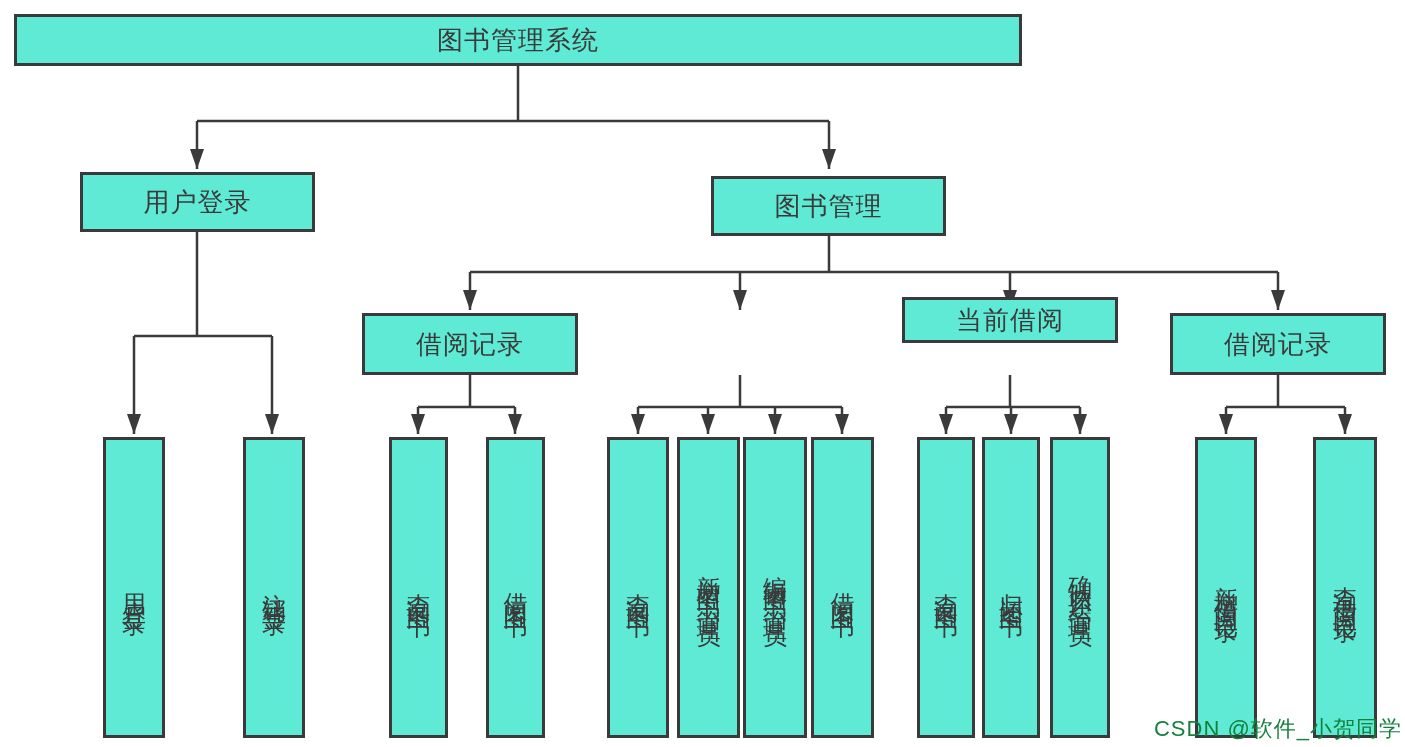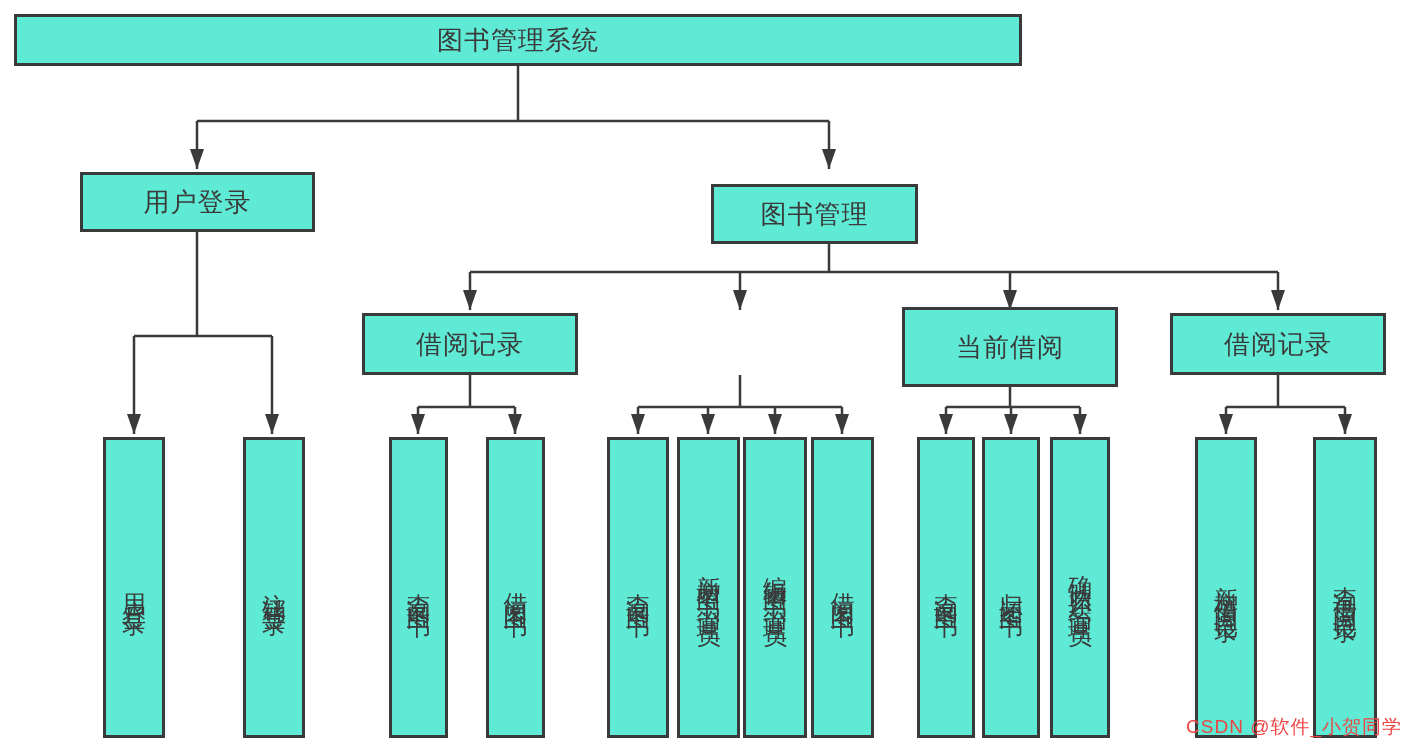--- a/index.html
+++ b/index.html
@@ -13,22 +13,22 @@
     position:absolute;background:#5eead4;border:3px solid #3a3a3a;box-sizing:border-box;
     display:flex;align-items:center;justify-content:center;color:#3a3a3a;
   }
   .h span{font-size:26px;line-height:1;letter-spacing:1px;white-space:nowrap;}
   .v{top:437px;height:301px;}
   .v span{
     writing-mode:vertical-rl;text-orientation:mixed;
     font-size:24px;line-height:1;letter-spacing:7px;white-space:nowrap;
   }
   .watermark{
-    position:absolute;top:714px;right:3px;font-size:19px;letter-spacing:1px;
-    color:#ef4444;white-space:nowrap;z-index:5;
+    position:absolute;top:714px;right:3px;font-size:22px;letter-spacing:1px;
+    color:#15803d;white-space:nowrap;z-index:5;
   }
 </style>
 </head>
 <body>
 
 <div class="stage">
 
   <svg class="wires" width="1405" height="747" viewBox="0 0 1405 747">
     <defs>
       <marker id="arr" markerUnits="userSpaceOnUse" markerWidth="22" markerHeight="16" refX="20" refY="7" orient="auto">
@@ -70,28 +70,28 @@
     <path class="wire" d="M1345,407 V434" marker-end="url(#arr)"></path>
   </svg>
 
   <div class="box h" style="left:14px;top:14px;width:1008px;height:52px">
     <span>图书管理系统</span>
   </div>
 
   <div class="box h" style="left:80px;top:172px;width:235px;height:60px">
     <span>用户登录</span>
   </div>
-  <div class="box h" style="left:711px;top:184px;width:207px;height:60px">
+  <div class="box h" style="left:711px;top:176px;width:235px;height:60px">
     <span>图书管理</span>
   </div>
 
   <div class="box h" style="left:362px;top:313px;width:216px;height:62px">
     <span>借阅记录</span>
   </div>
-  <div class="box h" style="left:902px;top:307px;width:216px;height:80px">
+  <div class="box h" style="left:902px;top:297px;width:216px;height:46px">
     <span>当前借阅</span>
   </div>
   <div class="box h" style="left:1170px;top:313px;width:216px;height:62px">
     <span>借阅记录</span>
   </div>
 
   <div class="box v" style="left:103px;width:62px">
     <span>用户登录</span>
   </div>
   <div class="box v" style="left:243px;width:62px">

